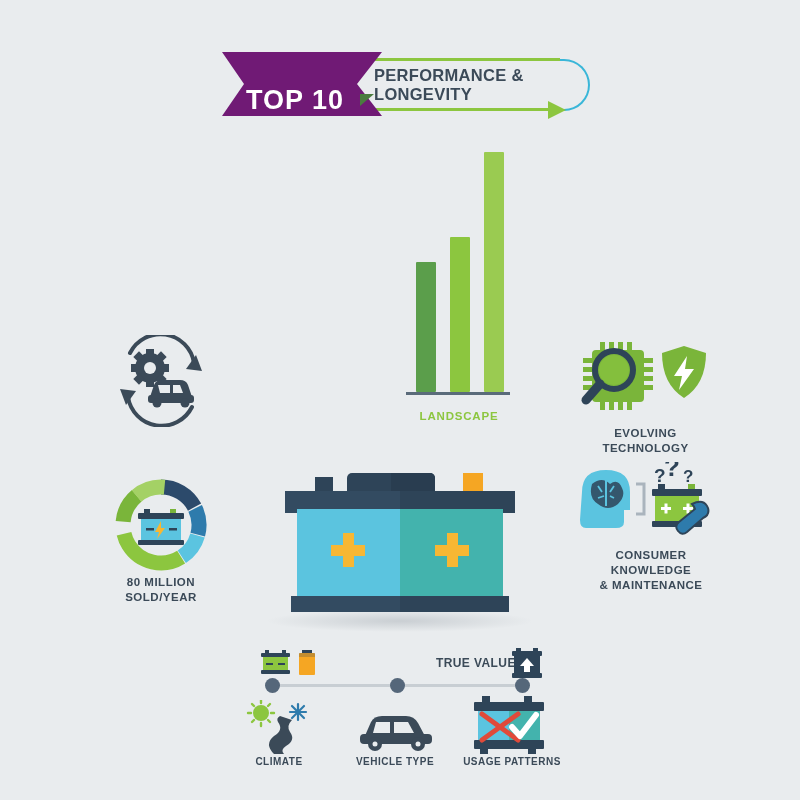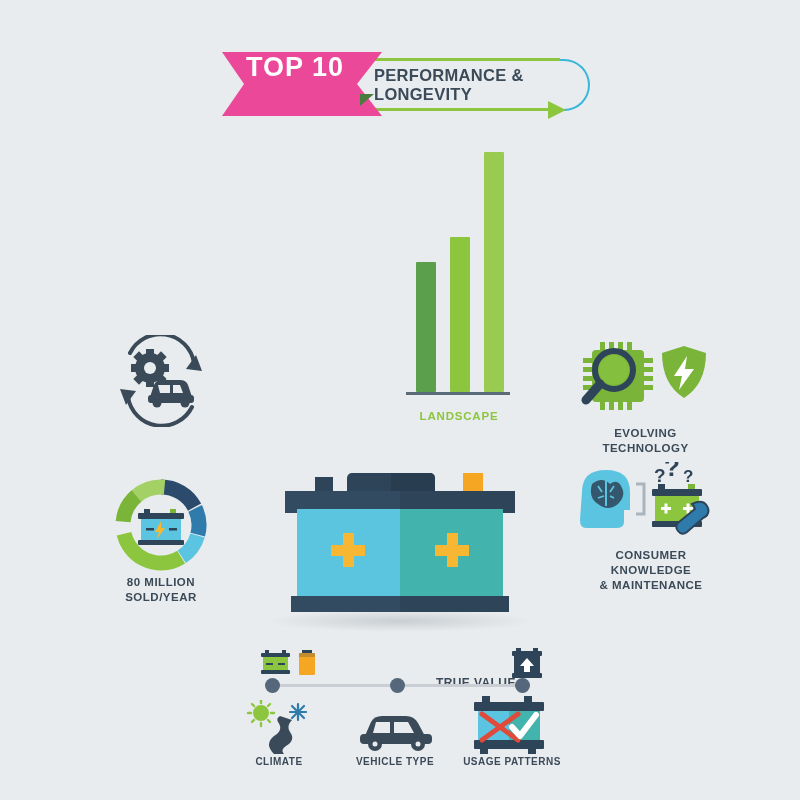--- a/index.html
+++ b/index.html
@@ -34,23 +34,23 @@
     position:absolute;left:130px;top:6px;width:32px;height:3px;background:#39b6d8;
   }
   .banner-arrow{
     position:absolute;left:326px;top:49px;width:0;height:0;
     border-left:18px solid #8cc63f;
     border-top:9px solid transparent;
     border-bottom:9px solid transparent;
   }
   .ribbon{
     position:absolute;left:0;top:0;width:160px;height:64px;
-    background:#ec4899;
+    background:#701a75;
     clip-path:polygon(0 0, 160px 0, 135px 32px, 160px 64px, 0 64px, 22px 32px);
-    display:flex;align-items:flex-start;justify-content:center;
+    display:flex;align-items:flex-end;justify-content:center;
   }
   .ribbon-fold{
     position:absolute;left:138px;top:42px;width:0;height:0;
     border-top:12px solid #4a7c3f;
     border-right:14px solid transparent;
     transform:rotate(0deg);
   }
   .ribbon-text{
     color:#ffffff;font-size:27px;font-weight:bold;letter-spacing:1px;
     font-family:"Liberation Sans", sans-serif;
@@ -299,21 +299,21 @@
         <rect x="6" y="13" width="7" height="2" fill="#2e4458"></rect>
         <rect x="18" y="13" width="7" height="2" fill="#2e4458"></rect>
       </g>
       <g>
         <rect x="42" y="0" width="10" height="4" fill="#2e4458"></rect>
         <rect x="39" y="3" width="16" height="22" rx="1" fill="#f5a623"></rect>
         <rect x="39" y="3" width="16" height="4" fill="#2e4458" opacity="0.25"></rect>
       </g>
     </svg>
 
-    <div class="truevalue-label" style="left:196px;top:8px;margin-top:20px;">TRUE VALUE</div>
+    <div class="truevalue-label" style="left:196px;top:8px;">TRUE VALUE</div>
     <svg class="abs" style="left:272px;top:0px;" width="30" height="32" viewBox="0 0 30 32">
       <rect x="4" y="0" width="5" height="4" fill="#2e4458"></rect>
       <rect x="21" y="0" width="5" height="4" fill="#2e4458"></rect>
       <rect x="0" y="3" width="30" height="5" rx="1" fill="#2e4458"></rect>
       <rect x="2" y="8" width="26" height="18" fill="#2e4458"></rect>
       <rect x="0" y="25" width="30" height="5" rx="1" fill="#2e4458"></rect>
       <polygon points="15,10 22,18 18,18 18,24 12,24 12,18 8,18" fill="#ffffff"></polygon>
     </svg>
 
     <div class="tl-line"></div>

